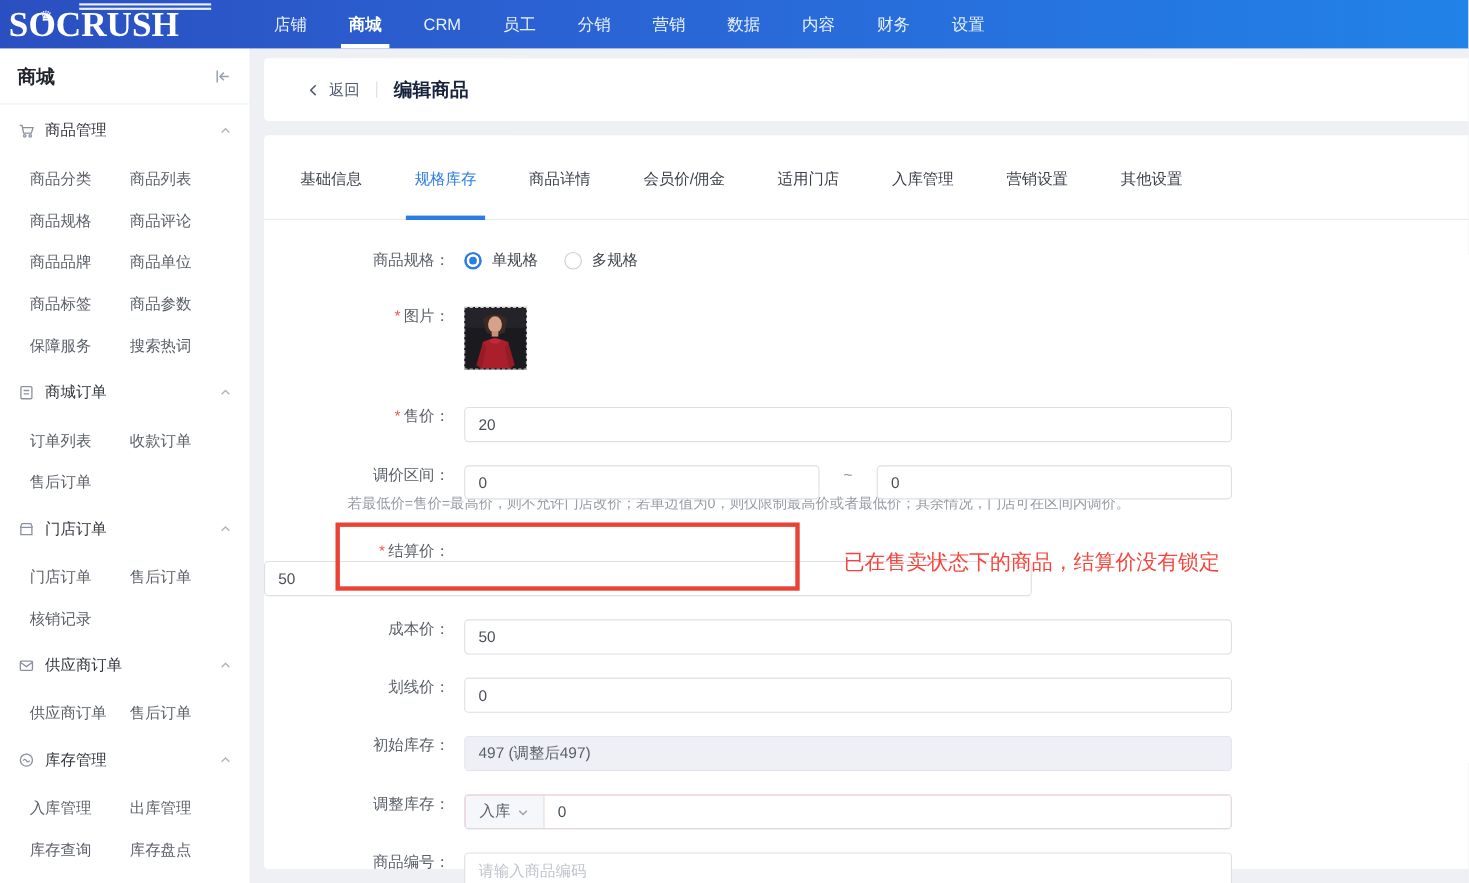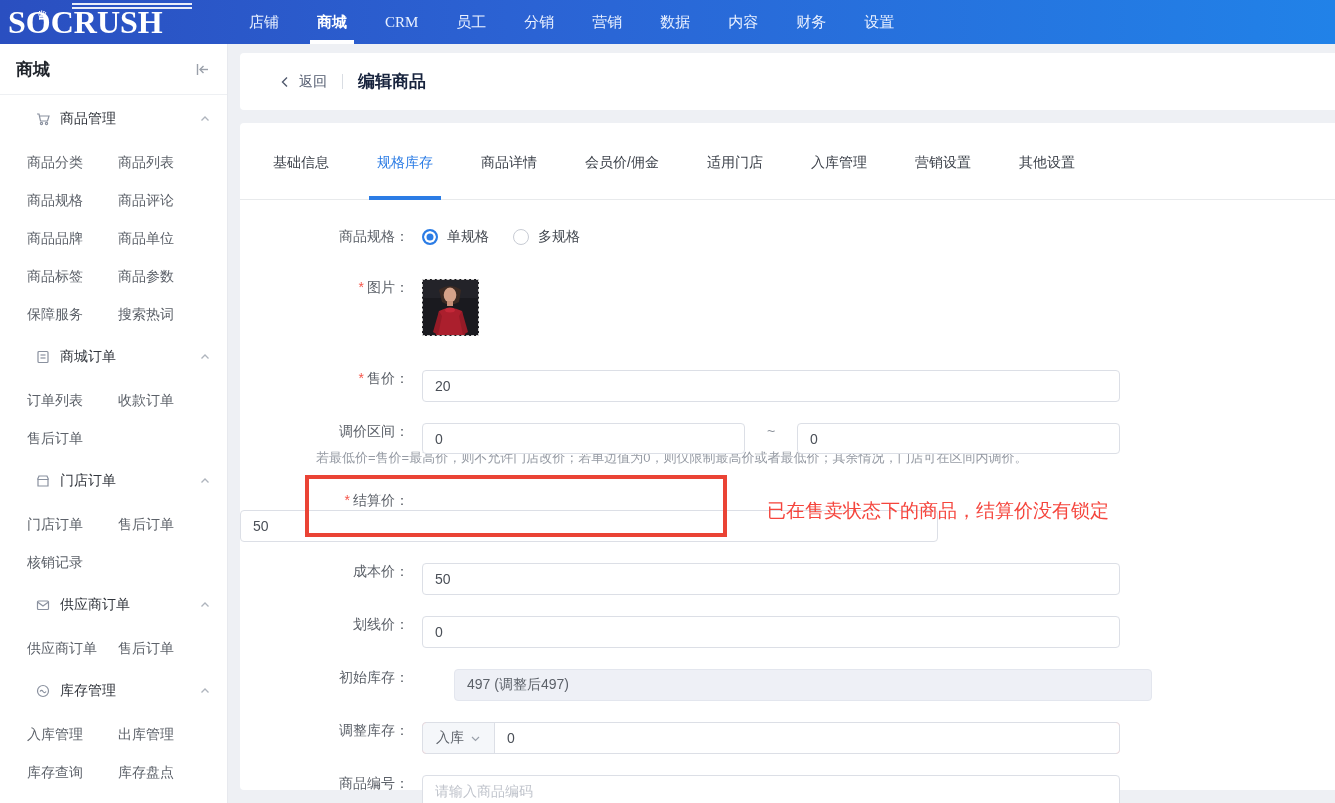--- a/index.html
+++ b/index.html
@@ -11,36 +11,36 @@
     background:linear-gradient(90deg,#2a4fc0 0%,#2b63d4 40%,#2182e8 100%); }
   .logo { position:relative; width:230px; padding-left:8px; color:#fff;
     font-size:32px; font-weight:bold; letter-spacing:0px; line-height:40px;
     font-family:"Liberation Serif","DejaVu Serif",serif; white-space:nowrap; }
   .logo .crown { position:absolute; left:36px; top:-6px; font-size:13px; color:#fff;
     font-family:"DejaVu Sans",sans-serif; }
   .logo .deco-lines { position:absolute; left:72px; top:1px; width:120px; height:6px;
     border-top:2px solid #fff; border-bottom:2px solid #fff; opacity:.9; }
   .nav-items { display:flex; height:100%; }
   .nav-item { position:relative; height:100%; display:flex; align-items:center;
-    padding:0 19px; color:#eaf1ff; font-size:15px; cursor:pointer;font-family:Liberation Serif, serif; }
+    padding:0 19px; color:#eaf1ff; font-size:15px; cursor:pointer; }
   .nav-item.active { color:#fff; font-weight:bold; }
   .nav-item.active::after { content:""; position:absolute; left:50%; bottom:0;
     transform:translateX(-50%); width:44px; height:4px; background:#fff; }
 
   
   .shell { display:flex; height:759px; }
 
   
   .sidebar { width:228px; flex:none; background:#fff; border-right:1px solid #e7e9ee;
     overflow:hidden; }
   .sb-head { height:51px; display:flex; align-items:center; justify-content:space-between;
     padding:0 16px; border-bottom:1px solid #eef0f3; }
   .sb-title { font-size:17px; font-weight:bold; color:#20242b; }
   .sb-collapse { color:#9aa0aa; cursor:pointer; display:flex; }
-  .section-head { height:48px; display:flex; align-items:center; padding:0 16px; cursor:pointer;margin-left:19px; }
+  .section-head { height:48px; display:flex; align-items:center; padding:0 16px; cursor:pointer; }
   .section-head .s-icon { display:flex; color:#8a919f; margin-right:9px; }
   .section-head .s-title { flex:1; font-size:14px; color:#31353c; }
   .section-head .caret { color:#aeb4bd; display:flex; }
   .sec-items { display:grid; grid-template-columns:91px 1fr; padding-left:27px; }
   .sec-item { height:38px; line-height:38px; font-size:14px; color:#5c6169;
     cursor:pointer; white-space:nowrap; }
 
   
   .main { flex:1; padding:9px 0 0 12px; }
   .card { background:#fff; border-radius:4px 0 0 4px; }
@@ -62,21 +62,21 @@
   
   .form { padding-top:28px; }
   .row { display:flex; align-items:flex-start; margin-bottom:21px; position:relative; }
   .lbl { width:182px; flex:none; text-align:right; padding-right:13px;
     font-size:14px; color:#5c6169; white-space:nowrap; }
   .req { color:#f5554a; margin-right:3px; font-size:14px; }
   .ipt { width:698px; height:32px; border:1px solid #dcdfe6; border-radius:4px;
     padding:0 12px; font-size:14px; color:#4a4f57; background:#fff; outline:none; }
   .ipt::placeholder { color:#c0c4cc; }
   .ipt.small { width:323px; height:31px; }
-  .ipt:disabled, .ipt.disabled { background:#eef0f6; border-color:#e3e6ee; color:#5c6169;margin-left:32px; }
+  .ipt:disabled, .ipt.disabled { background:#eef0f6; border-color:#e3e6ee; color:#5c6169; }
   .tilde { width:52px; text-align:center; color:#8a9099; font-size:14px; }
   .help-row { margin-top:-15px; margin-bottom:24px; padding-left:76px;
     font-size:13px; color:#959aa3; }
 
   .row.spec-row { margin-bottom:33px; }
   .radio-group { display:flex; align-items:center; }
   .radio-opt { display:flex; align-items:center; margin-right:24px; cursor:pointer; }
   .radio { width:16px; height:16px; border-radius:50%; margin-right:9px; flex:none; }
   .radio.checked { background:#2b7ce5; border:2px solid #2b7ce5;
     box-shadow:inset 0 0 0 2.5px #fff; }

